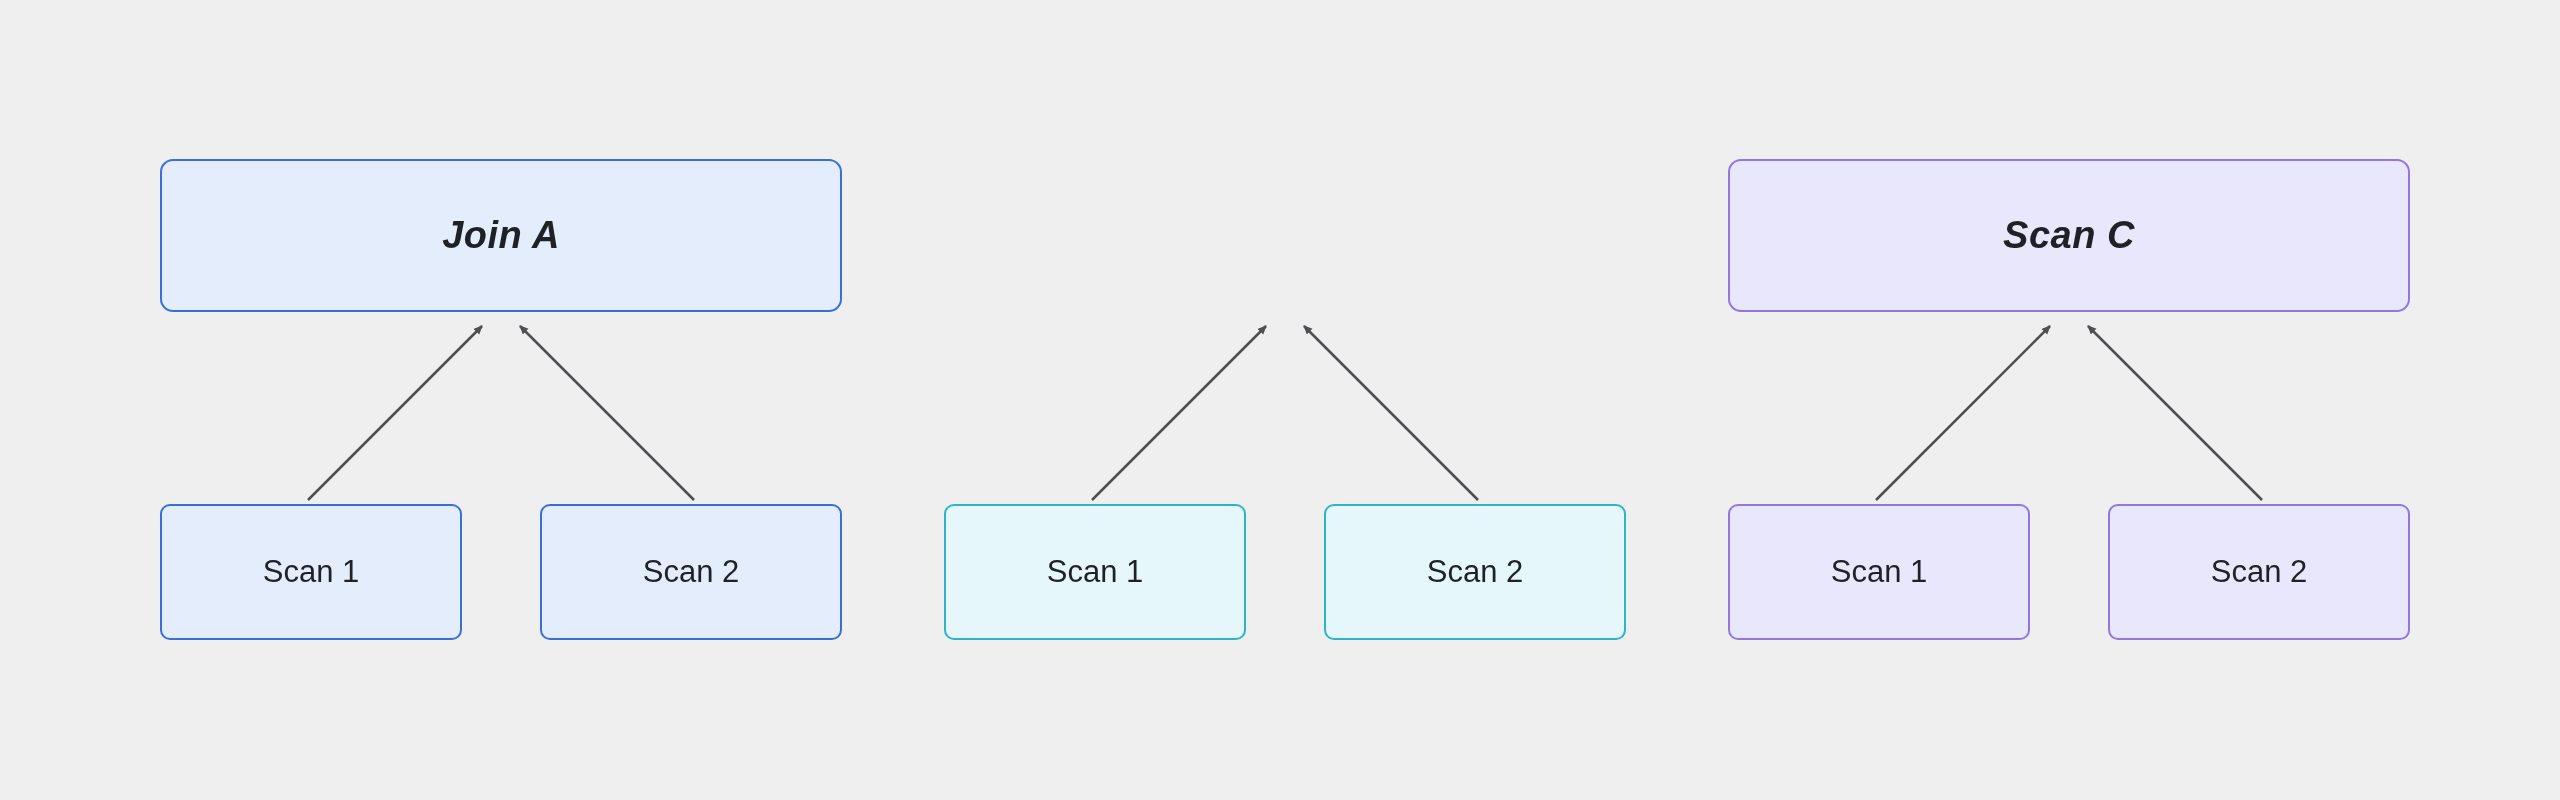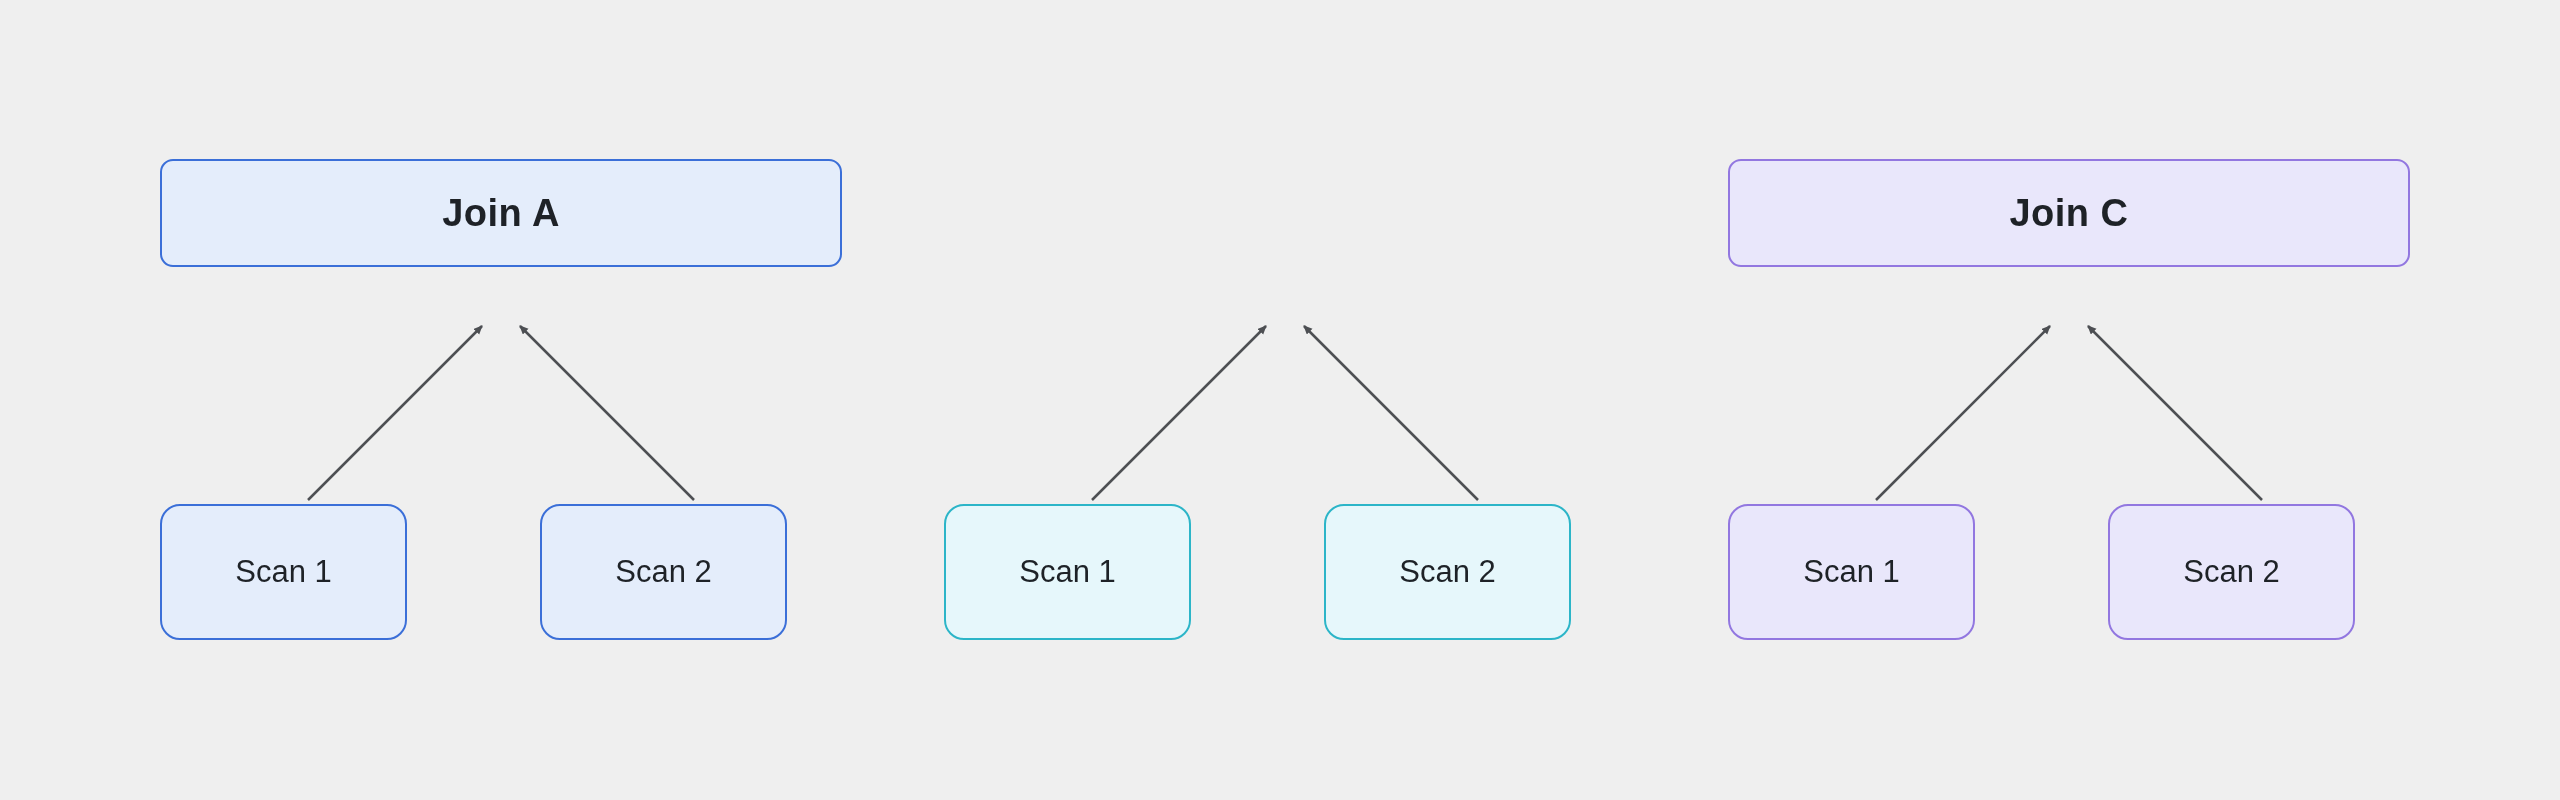--- a/index.html
+++ b/index.html
@@ -21,42 +21,43 @@
   }
   .group-a { left: 160px; }
   .group-b { left: 944px; }
   .group-c { left: 1728px; }
 
   .join-node {
     position: absolute;
     top: 0;
     left: 0;
     width: 682px;
-    height: 108px;
+    height: 153px;
     box-sizing: border-box;
     border: 2px solid var(--border, #3b6fd8);
     background: var(--fill, #e4edfb);
     border-radius: 13px;
     display: flex;
     align-items: center;
     justify-content: center;
     font-size: 38px;
     font-weight: 600;
     color: #1e2227;
     letter-spacing: 0.5px;
+    font-style: italic;
   }
   .scan-node {
     position: absolute;
     top: 345px;
-    width: 247px;
+    width: 302px;
     height: 136px;
     box-sizing: border-box;
     border: 2px solid var(--border, #3b6fd8);
     background: var(--fill, #e4edfb);
-    border-radius: 20px;
+    border-radius: 10px;
     display: flex;
     align-items: center;
     justify-content: center;
     font-size: 31px;
     font-weight: 400;
     color: #1e2227;
   }
   .scan-1 { left: 0; }
   .scan-2 { left: 380px; text-align: center; }
 
@@ -101,21 +102,21 @@
         </marker>
       </defs>
       <line class="arrow-line" x1="148" y1="188" x2="322" y2="14" marker-end="url(#ah1)" stroke="#4d4f53"></line>
       <line class="arrow-line" x1="534" y1="188" x2="360" y2="14" marker-end="url(#ah1)" stroke="#4d4f53"></line>
     </svg>
     <div class="scan-node scan-1">Scan 1</div>
     <div class="scan-node scan-2">Scan 2</div>
   </div>
 
   <div class="group group-c" style="--border: #9277e0; --fill: #e9e7fb;">
-    <div class="join-node">Join C</div>
+    <div class="join-node">Scan C</div>
     <svg class="edges" viewBox="0 0 682 192">
       <defs>
         <marker id="ah2" markerWidth="10" markerHeight="10" refX="8" refY="4" orient="auto" markerUnits="userSpaceOnUse">
           <path class="arrowhead" d="M0,0 L9,4 L0,8 Z" fill="#4d4f53"></path>
         </marker>
       </defs>
       <line class="arrow-line" x1="148" y1="188" x2="322" y2="14" marker-end="url(#ah2)" stroke="#4d4f53"></line>
       <line class="arrow-line" x1="534" y1="188" x2="360" y2="14" marker-end="url(#ah2)" stroke="#4d4f53"></line>
     </svg>
     <div class="scan-node scan-1">Scan 1</div>

